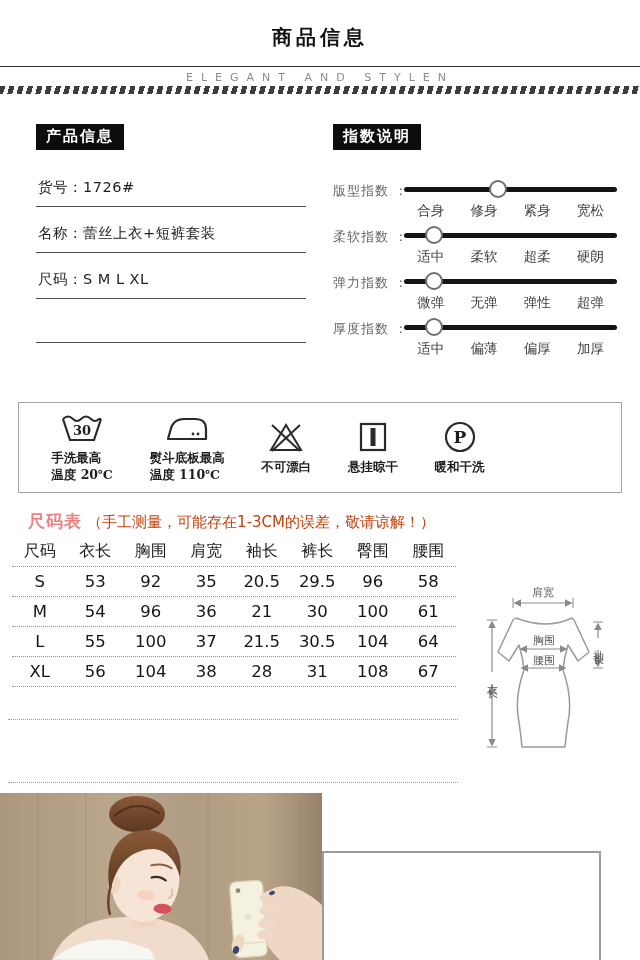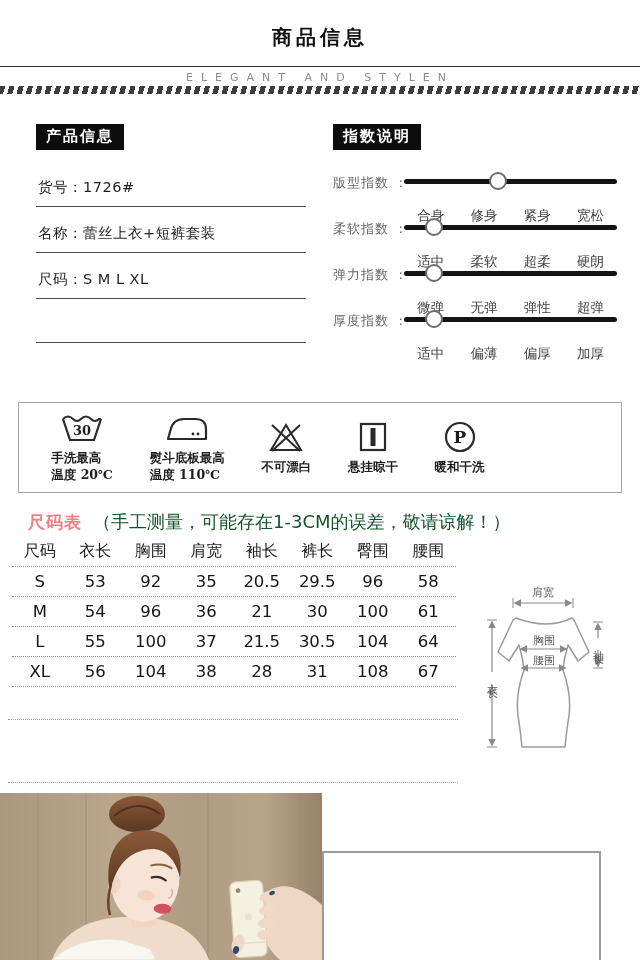--- a/index.html
+++ b/index.html
@@ -35,51 +35,51 @@
   .prod { position:absolute; left:36px; top:124px; width:276px; }
   .pf {
     width:270px; margin-top:17px; padding:0 0 9px 2px;
     border-bottom:1px solid #4c4c4c;
     font-size:14.5px; color:#1f1f1f; letter-spacing:0.5px;
   }
   .pf:first-of-type { margin-top:28px; }
   .pf.empty { height:27px; padding:0; }
   
   .idx { position:absolute; left:333px; top:124px; width:292px; }
-  .idx-rows { margin-top:20px;text-decoration:underline; }
+  .idx-rows { margin-top:28px;text-decoration:underline; }
   .idx-row { position:relative; height:46px; }
   .idx-label { position:absolute; left:0; top:4px; font-size:13px; color:#666; letter-spacing:1px; white-space:nowrap; }
   .idx-track {
     position:absolute; left:71px; top:9px; width:213px; height:5px;
     background:#141414; border-radius:3px;
   }
   .idx-knob {
     position:absolute; top:-7px; width:18px; height:18px; margin-left:-9px;
     background:#fff; border:2px solid #6e6e6e; border-radius:50%;
   }
-  .idx-opts { position:absolute; left:71px; top:37px; width:213px; display:flex; }
+  .idx-opts { position:absolute; left:71px; top:24px; width:213px; display:flex; }
   .idx-opts span { flex:1; text-align:center; font-size:13.5px; color:#3f3f3f; }
   
   .care {
     position:absolute; left:18px; top:402px; width:604px; height:91px;
     border:1px solid #a5a5a5; background:#fff;
     display:flex; align-items:center; justify-content:space-around;
     padding:0 118px 0 14px;
   }
   .care-item { display:flex; flex-direction:column; align-items:center; gap:5px; }
   .care-item svg { display:block; }
   .care-txt {
     font-family:"DejaVu Serif","Liberation Serif",serif;
     font-size:12.5px; font-weight:bold; color:#1d1d1d; line-height:1.35;
     text-align:left; white-space:nowrap;
   }
   
   .sc-titlerow { position:absolute; left:28px; top:510px; white-space:nowrap; }
   .sc-title { font-size:17px; font-weight:bold; color:#ee8080; letter-spacing:1px; }
-  .sc-note { font-size:18px; color:#14532d; margin-left:6px; }
+  .sc-note { font-size:15px; color:#c2410c; }
   .sc-table { position:absolute; left:12px; top:537px; width:444px; }
   .sc-row { display:flex; height:30px; align-items:center; border-bottom:1px dotted #8f8f8f; }
   .sc-row span { flex:1; text-align:center; font-size:16.5px; font-weight:normal; color:#161616; }
   .sc-row.head span { font-size:16px; color:#1d1d1d; }
   .dotline { position:absolute; left:8px; width:450px; height:0; border-top:1px dotted #9a9a9a; }
   
   .diagram { position:absolute; left:458px; top:556px; width:182px; height:236px; }
   .diagram svg { position:absolute; left:0; top:0; }
   .dg-label {
     position:absolute; font-size:11px; color:#555; background:#fff;

